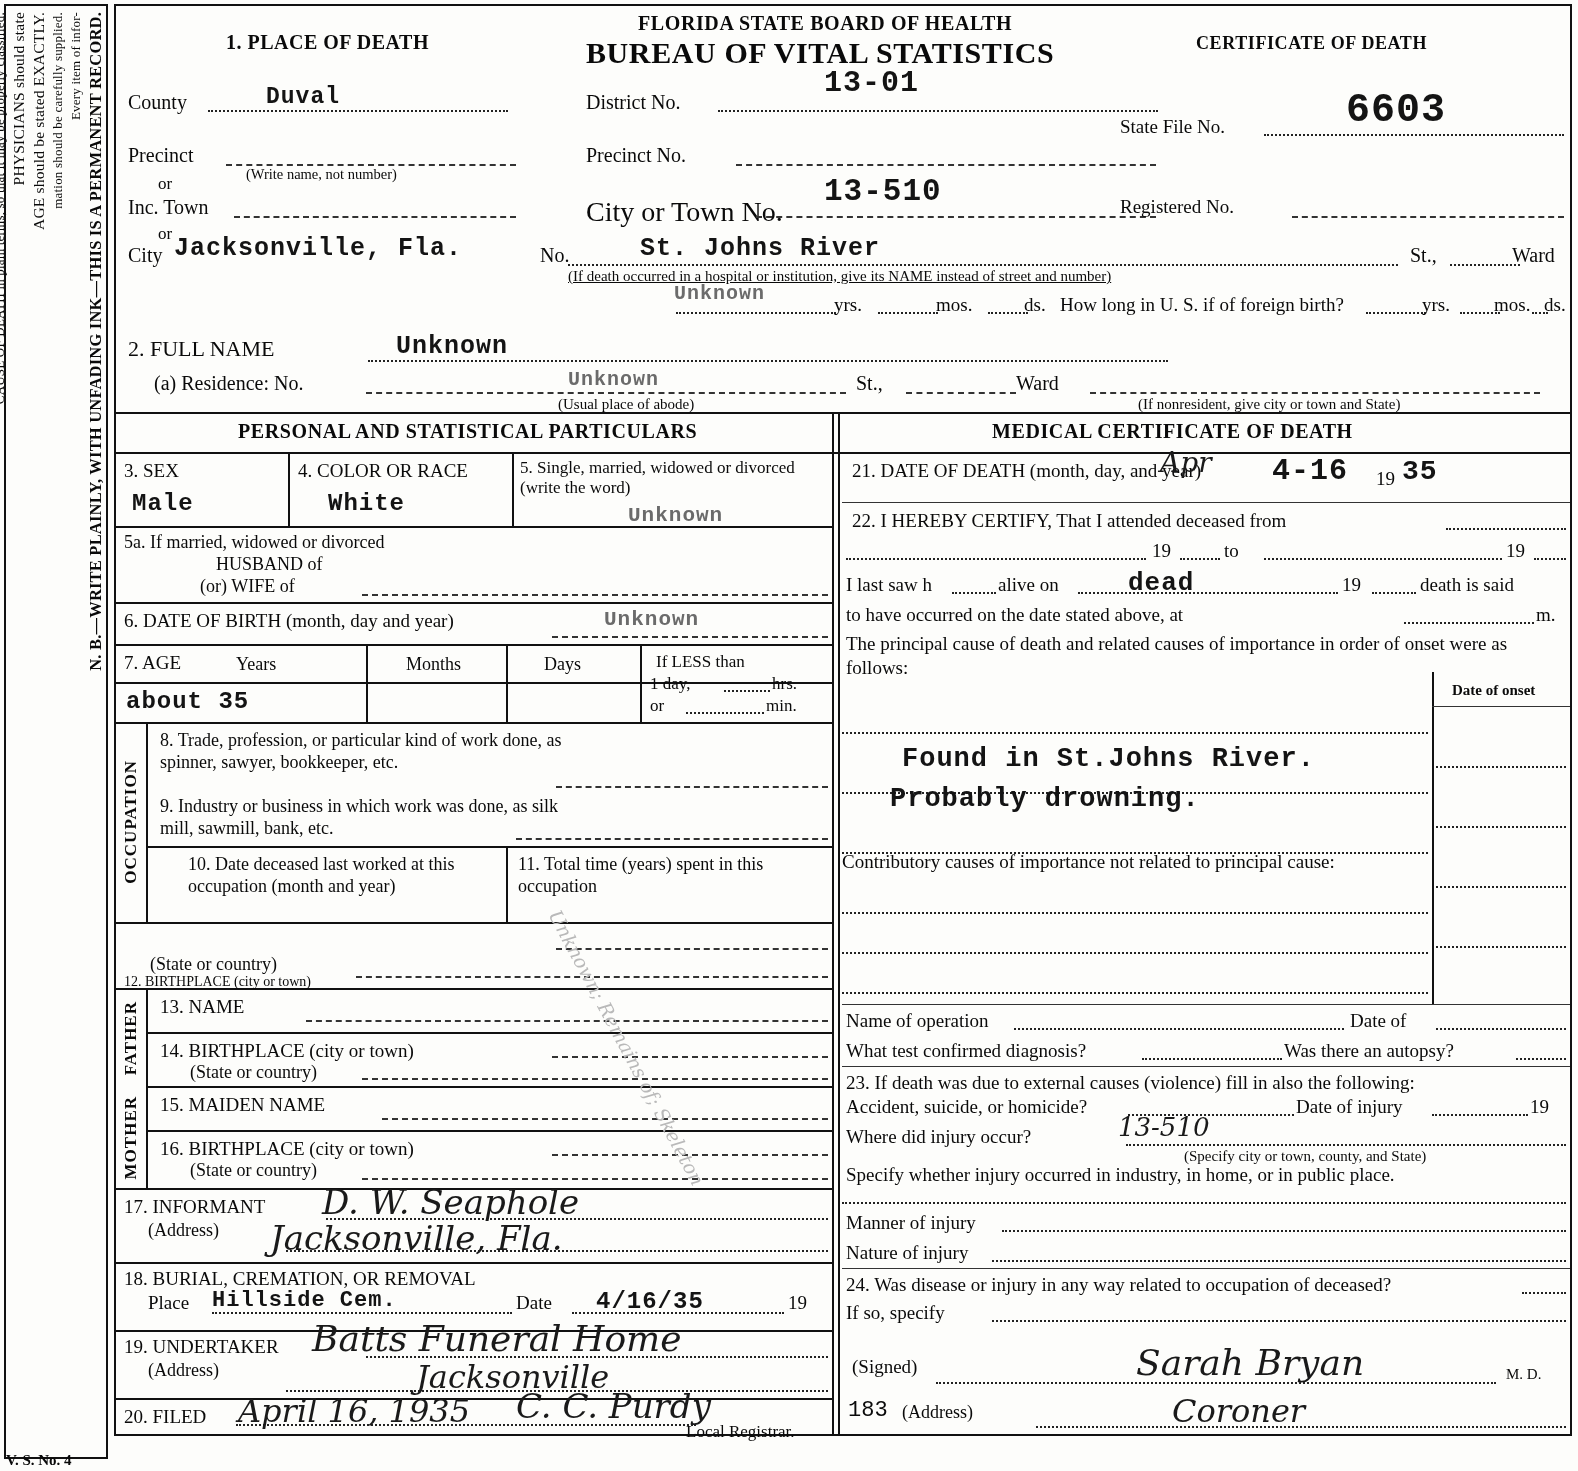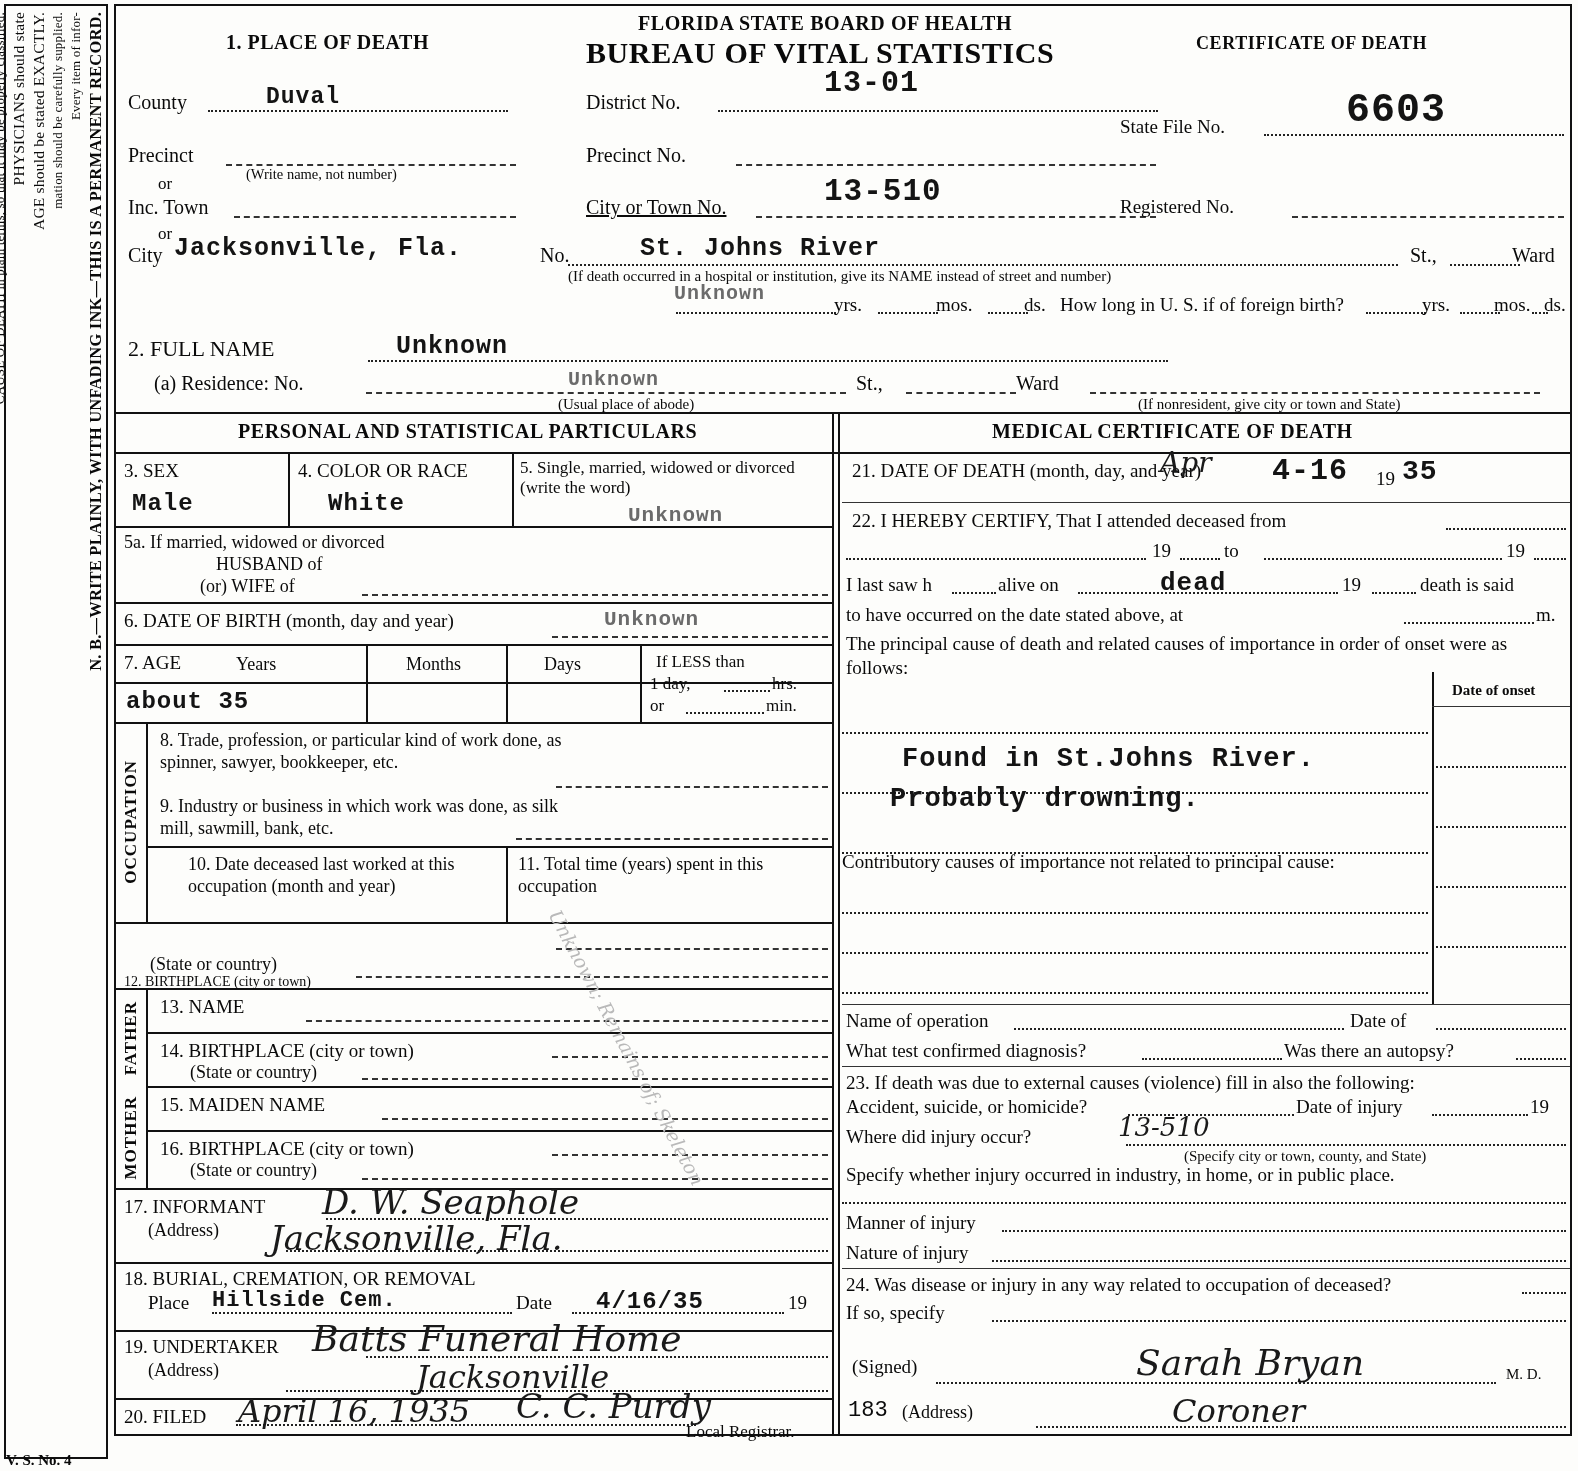--- a/index.html
+++ b/index.html
@@ -139,37 +139,37 @@
     <div class="dashes" style="left:110px; top:158px; width:290px;"></div>
     <div class="t" style="left:130px; top:160px; font-size:14.5px;">(Write name, not number)</div>
 
     <div class="t" style="left:470px; top:138px; font-size:20px;">Precinct No.</div>
     <div class="dashes" style="left:620px; top:158px; width:420px;"></div>
 
     <div class="t" style="left:42px; top:168px; font-size:17px;">or</div>
     <div class="t" style="left:12px; top:190px; font-size:20px;">Inc. Town</div>
     <div class="dashes" style="left:118px; top:210px; width:282px;"></div>
 
-    <div class="t" style="left:470px; top:190px; font-size:20px;text-decoration:underline;">City or Town No.</div>
+    <div class="t" style="left:470px; top:190px; font-size:28px;">City or Town No.</div>
     <div class="dashes" style="left:640px; top:210px; width:400px;"></div>
     <div class="t tw" style="left:708px; top:168px; font-size:31px;">13-510</div>
 
     <div class="t" style="left:1004px; top:190px; font-size:19px;">Registered No.</div>
     <div class="dashes" style="left:1176px; top:210px; width:272px;"></div>
 
     <div class="t" style="left:42px; top:218px; font-size:17px;">or</div>
     <div class="t" style="left:12px; top:238px; font-size:20px;">City</div>
     <div class="t tw" style="left:58px; top:228px; font-size:25px;">Jacksonville, Fla.</div>
     <div class="t" style="left:424px; top:238px; font-size:20px;">No.</div>
     <div class="dots" style="left:452px; top:258px; width:830px;"></div>
     <div class="t tw" style="left:524px; top:228px; font-size:25px;">St. Johns River</div>
     <div class="t" style="left:1294px; top:238px; font-size:20px;">St.,</div>
     <div class="dots" style="left:1334px; top:258px; width:70px;"></div>
     <div class="t" style="left:1396px; top:238px; font-size:20px;">Ward</div>
-    <div class="t" style="left:452px; top:262px; font-size:15px;">(If death occurred in a hospital or institution, give its NAME instead of street and number)</div>
+    <div class="t" style="left:452px; top:262px; font-size:15px;text-decoration:underline;">(If death occurred in a hospital or institution, give its NAME instead of street and number)</div>
     <div class="t tw faint" style="left:558px; top:276px; font-size:20px;">Unknown</div>
 
     <div class="dots" style="left:560px; top:306px; width:160px;"></div>
     <div class="t" style="left:718px; top:288px; font-size:19px;">yrs.</div>
     <div class="dots" style="left:762px; top:306px; width:60px;"></div>
     <div class="t" style="left:820px; top:288px; font-size:19px;">mos.</div>
     <div class="dots" style="left:872px; top:306px; width:40px;"></div>
     <div class="t" style="left:908px; top:288px; font-size:19px;">ds.</div>
     <div class="t" style="left:944px; top:288px; font-size:19px;">How long in U. S. if of foreign birth?</div>
     <div class="dots" style="left:1250px; top:306px; width:60px;"></div>
@@ -334,21 +334,21 @@
     <div class="dots" style="left:1064px; top:552px; width:40px;"></div>
     <div class="t" style="left:1108px; top:534px; font-size:19px;">to</div>
     <div class="dots" style="left:1148px; top:552px; width:238px;"></div>
     <div class="t" style="left:1390px; top:534px; font-size:19px;">19</div>
     <div class="dots" style="left:1418px; top:552px; width:32px;"></div>
 
     <div class="t" style="left:730px; top:568px; font-size:19px;">I last saw h</div>
     <div class="dots" style="left:836px; top:586px; width:44px;"></div>
     <div class="t" style="left:882px; top:568px; font-size:19px;">alive on</div>
     <div class="dots" style="left:962px; top:586px; width:260px;"></div>
-    <div class="t tw" style="left:1012px; top:562px; font-size:26px;margin-left:32px;">dead</div>
+    <div class="t tw" style="left:1012px; top:562px; font-size:26px;">dead</div>
     <div class="t" style="left:1226px; top:568px; font-size:19px;">19</div>
     <div class="dots" style="left:1256px; top:586px; width:44px;"></div>
     <div class="t" style="left:1304px; top:568px; font-size:19px;">death is said</div>
 
     <div class="t" style="left:730px; top:598px; font-size:19px;">to have occurred on the date stated above, at</div>
     <div class="dots" style="left:1288px; top:616px; width:130px;"></div>
     <div class="t" style="left:1420px; top:598px; font-size:19px;">m.</div>
 
     <div class="t" style="left:730px; top:626px; font-size:19px; white-space:normal; width:718px; line-height:1.25;">The principal cause of death and related causes of importance in order of onset were as follows:</div>
 

